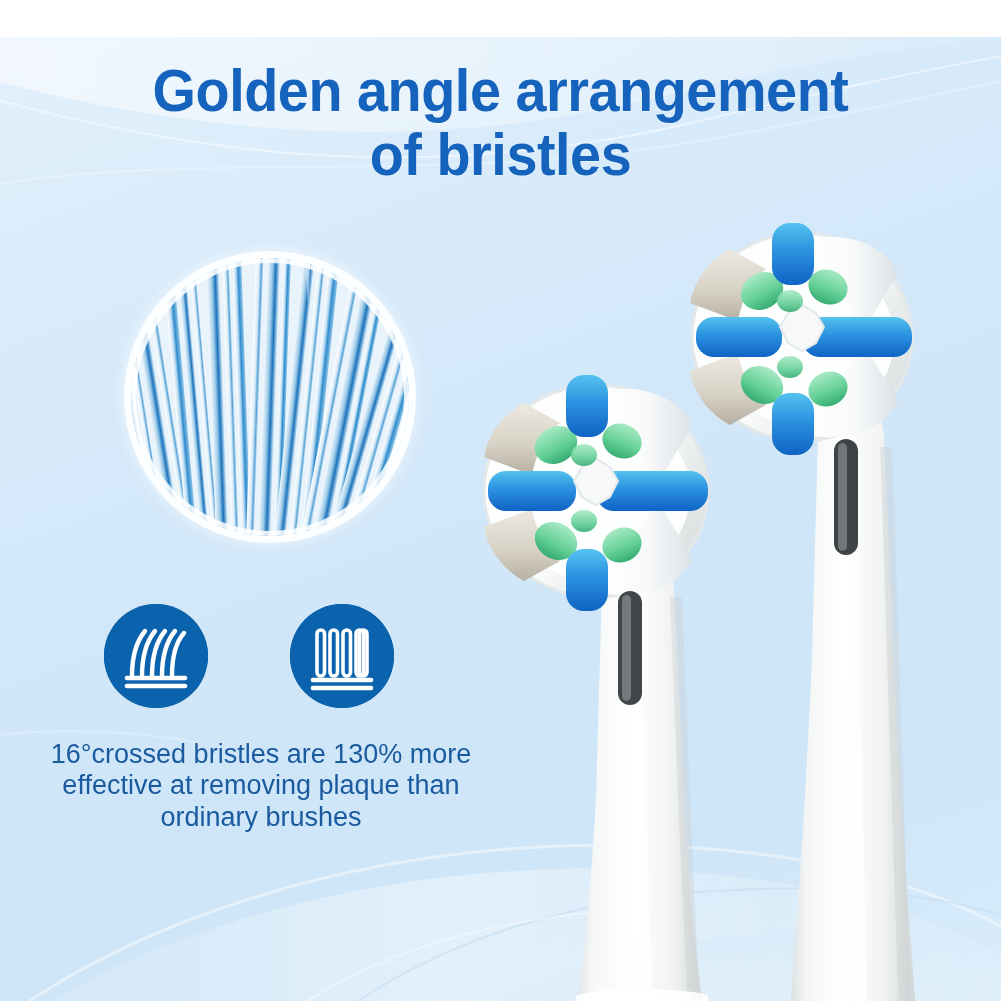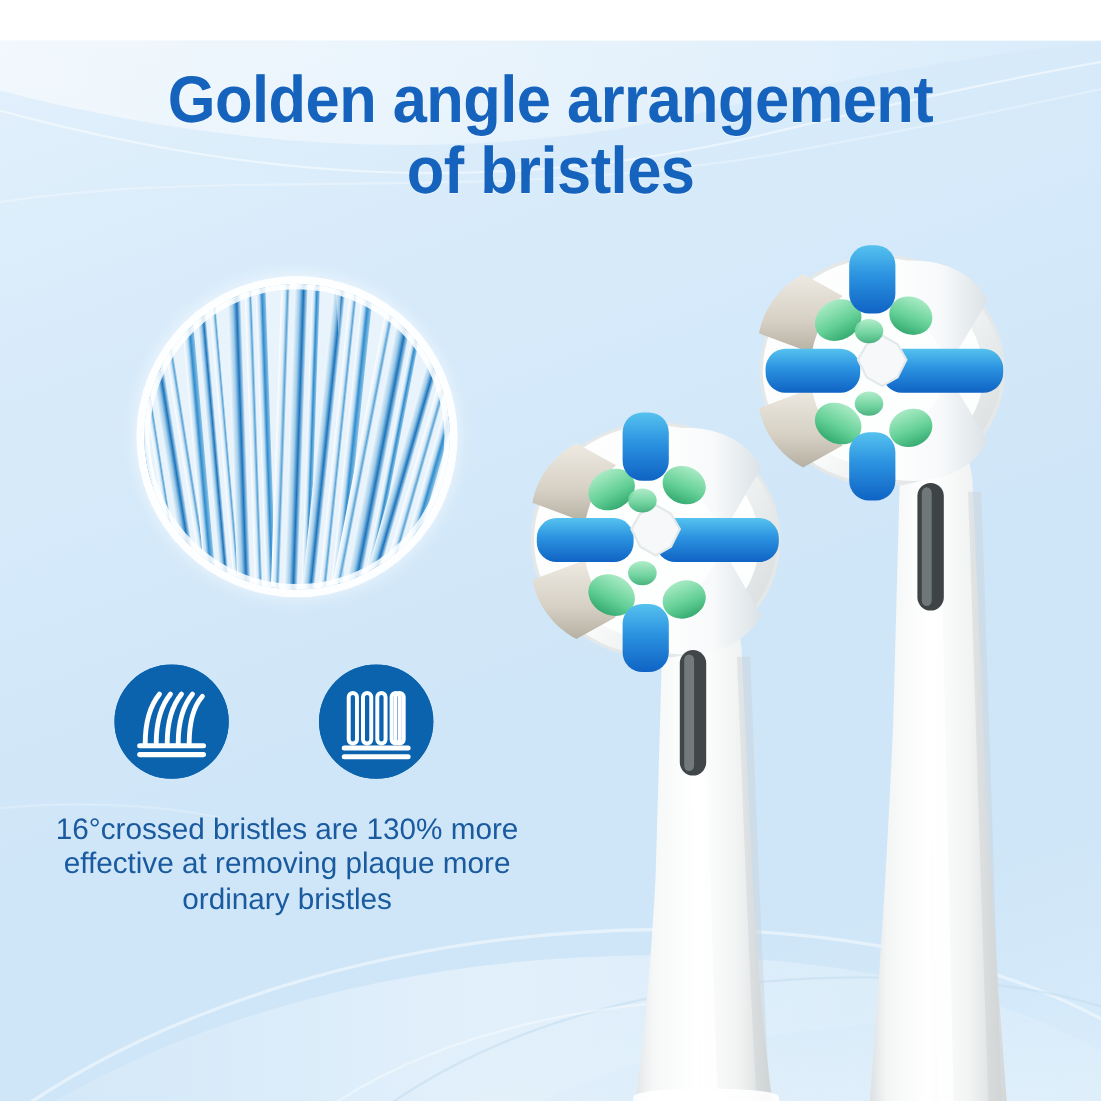--- a/index.html
+++ b/index.html
@@ -242,22 +242,22 @@
           <line x1="23" y1="76" x2="81" y2="76"></line>
           <line x1="23" y1="84" x2="81" y2="84"></line>
         </g>
       </svg>
     </div>
 
   </div>
 
   <div class="caption">
     <span>16°crossed bristles are 130% more</span>
-    <span>effective at removing plaque more</span>
-    <span>ordinary bristles</span>
+    <span>effective at removing plaque than</span>
+    <span>ordinary brushes</span>
   </div>
 
   <div class="brush brush-rear">
     <svg width="389" height="851" viewBox="0 0 389 851" aria-hidden="true">
       <defs>
         <linearGradient id="body-r" x1="0" y1="0" x2="1" y2="0">
           <stop offset="0%" stop-color="#d9dcdd"></stop>
           <stop offset="14%" stop-color="#f4f6f6"></stop>
           <stop offset="42%" stop-color="#ffffff"></stop>
           <stop offset="72%" stop-color="#f2f4f4"></stop>

